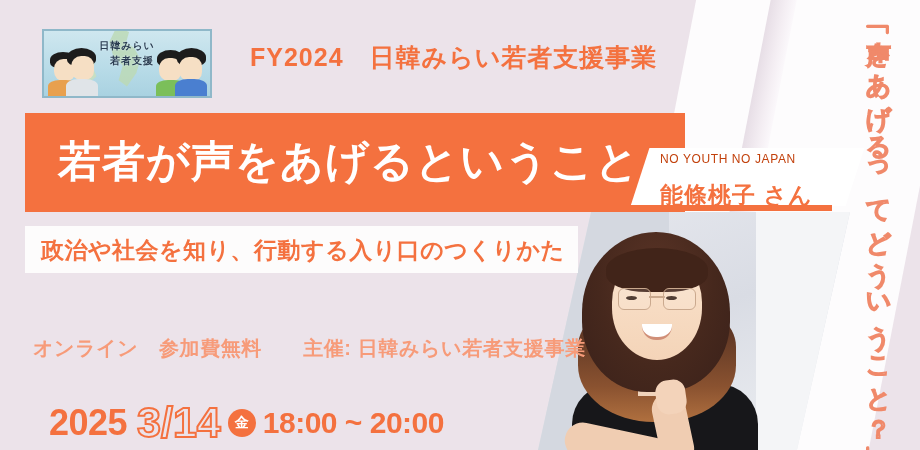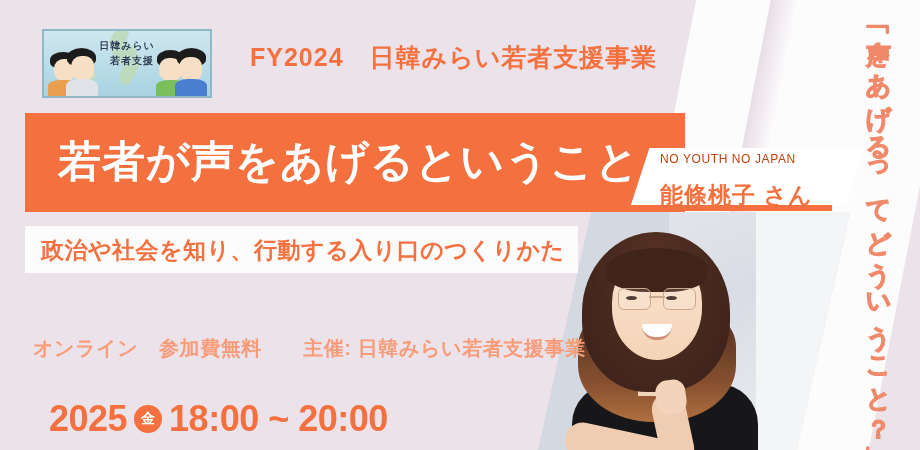--- a/index.html
+++ b/index.html
@@ -261,21 +261,21 @@
     margin-left:10px;letter-spacing:0px;
   }
   .dateline .dow{
     width:28px;height:28px;border-radius:50%;
     background:#f4713f;color:#fff;
     font-size:14px;font-weight:700;
     display:flex;align-items:center;justify-content:center;
     margin-left:7px;
   }
   .dateline .tm{
-    font-size:36px;font-weight:700;color:#f4713f;
+    font-size:30px;font-weight:700;color:#f4713f;
     margin-left:7px;letter-spacing:-.5px;
   }
 </style>
 </head>
 <body>
 
 <div id="poster">
 
   <div class="right-panel"></div>
   <div class="right-panel-edge"></div>
@@ -348,19 +348,20 @@
     <div class="ph-armL"></div>
     <div class="ph-armR"></div>
     <div class="ph-hand"></div>
 
   </div>
 
   <div class="info">オンライン　参加費無料　　主催:  日韓みらい若者支援事業</div>
 
   <div class="dateline">
     <span class="yr">2025</span>
+    <span class="md">3/14</span>
     <span class="dow">金</span>
     <span class="tm">18:00 ~ 20:00</span>
   </div>
 
   <div class="vertical-copy">「声をあげるってどういうこと？」</div>
 
 </div>
 
 </body></html>

